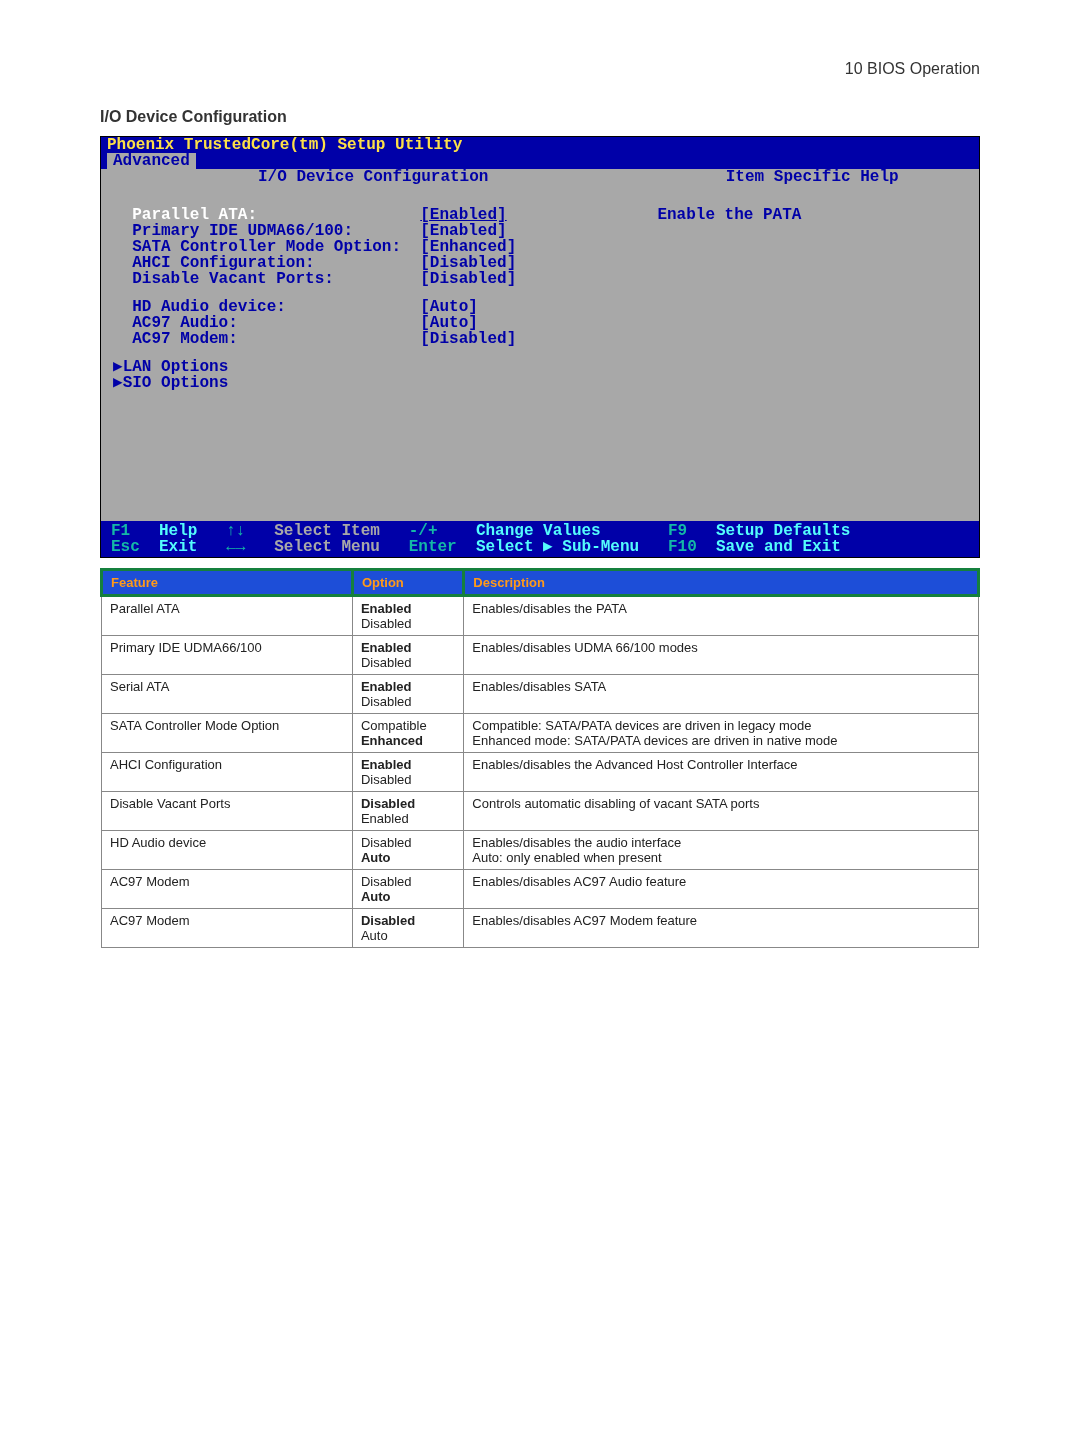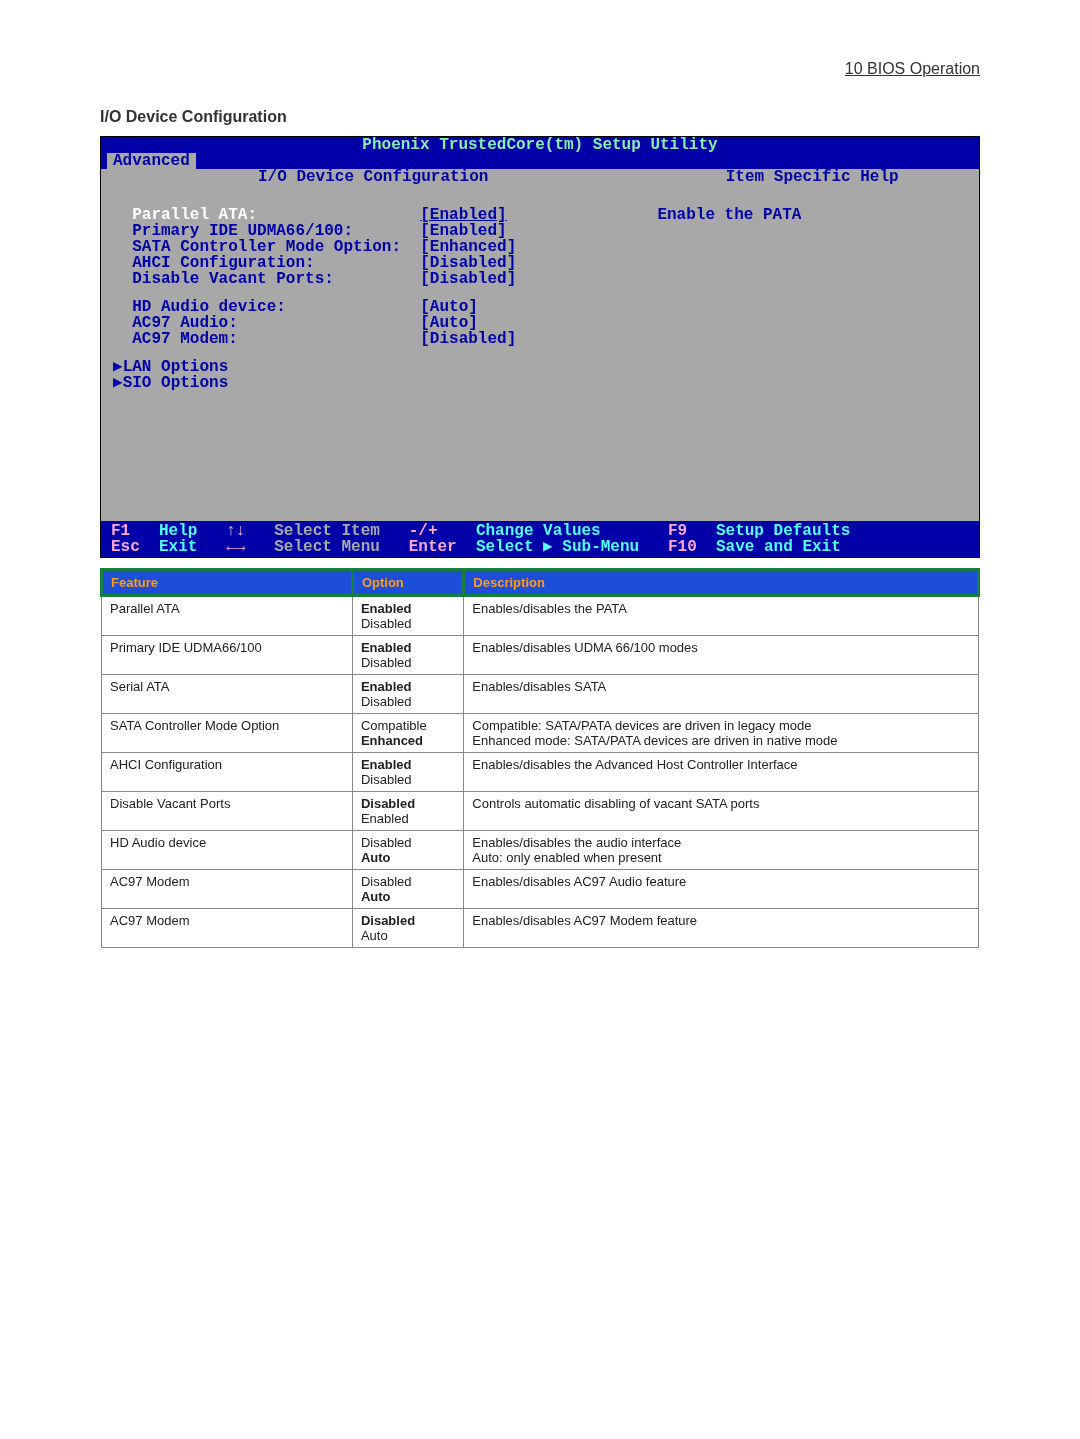--- a/index.html
+++ b/index.html
@@ -9,41 +9,40 @@
     width: 1080px;
     margin: 0 auto;
     padding: 60px 100px 40px 100px;
     color: #000;
   }
   .header-right {
     text-align: right;
     font-size: 16px;
     margin-bottom: 30px;
     color: #333;
-    text-decoration: underline;
   }
   .section-title {
     font-size: 16px;
     font-weight: bold;
     color: #333;
     margin-bottom: 10px;
   }
   .bios {
     font-family: "Courier New", monospace;
     font-size: 16px;
     font-weight: bold;
     line-height: 1.0;
     background: #a8a8a8;
     border: 1px solid #000;
     width: 100%;
   }
   .bios-titlebar {
     background: #0000a8;
-    color: #86efac;
-    text-align: center;
+    color: #fde047;
+    text-align: left;
     padding: 0 6px;
   }
   .bios-tabrow {
     background: #0000a8;
     color: #a8a8a8;
     padding: 0 6px;
   }
   .bios-tab-active {
     background: #a8a8a8;
     color: #0000a8;
@@ -77,21 +76,21 @@
   .bios-sel-label { color: #fff; }
   .bios-val { color: #0000a8; }
   .bios-val-sel { background:#a8a8a8; color:#0000a8; text-decoration:underline;}
   .bios-submenu::before { content: "\25B6 "; color:#0000a8; }
   .bios-footer {
     background: #0000a8;
     color: #a8a8a8;
     padding: 2px 10px;
     white-space: pre;
   }
-  .bios-footer .fkey { color:#f9a8d4; }
+  .bios-footer .fkey { color:#14b8a6; }
   .bios-footer .hot { color:#54fcfc; }
   .bios-help { color:#0000a8; }
   .bios-block { margin-bottom:12px;}
   
   table.feat {
     width: 100%;
     border-collapse: collapse;
     margin-top: 10px;
     font-size: 13px;
   }

